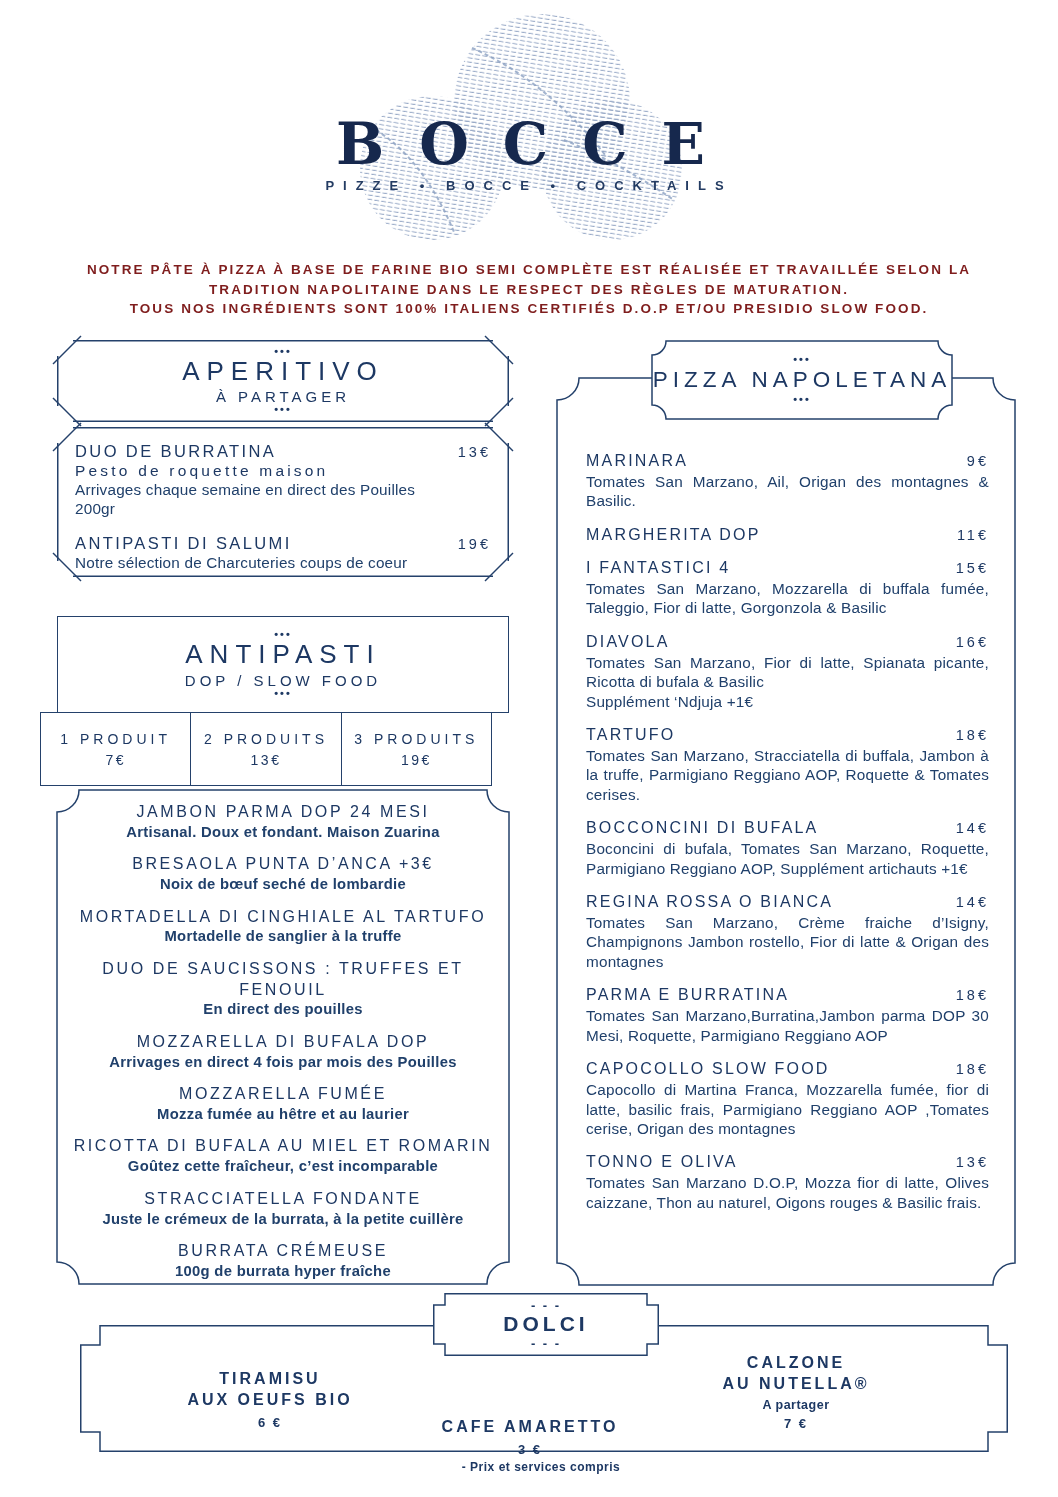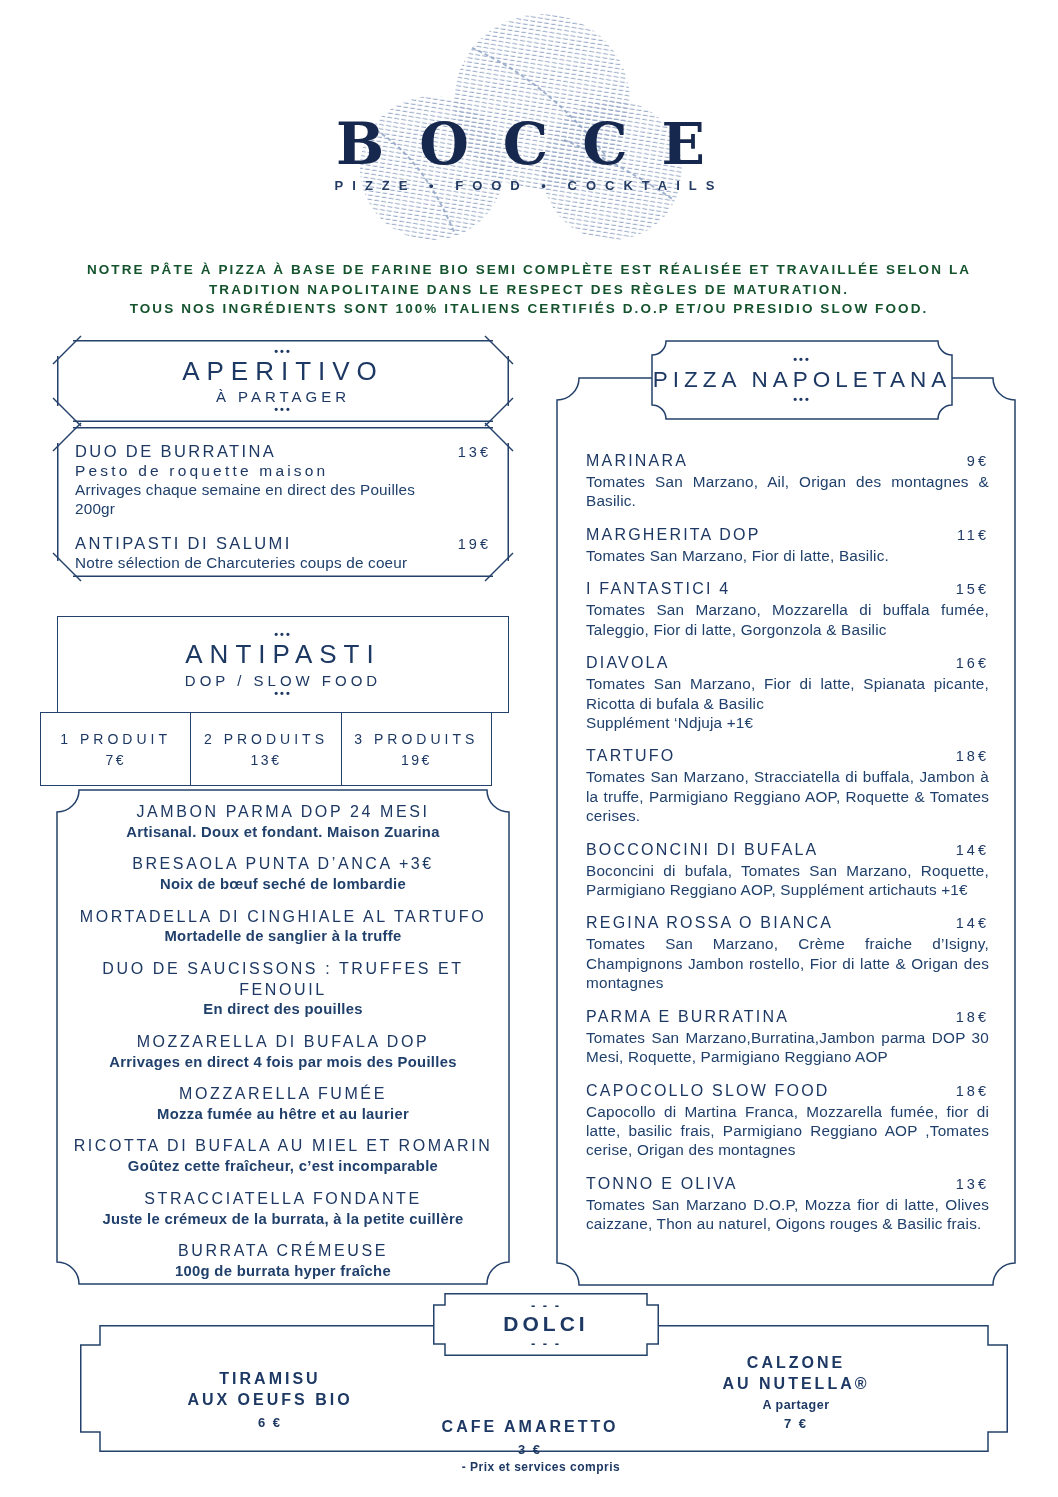--- a/index.html
+++ b/index.html
@@ -12,21 +12,21 @@
   #logo{left:0;right:0;top:10px;height:235px;}
   #logo-balls{display:block;margin:0 auto;}
   #logo-title{position:absolute;left:0;right:0;top:100px;text-align:center;
      font-family:"DejaVu Serif","Liberation Serif",serif;font-weight:700;font-size:57px;
      letter-spacing:34px;margin-left:17px;color:#16284d;}
   #logo-sub{position:absolute;left:0;right:0;top:168px;text-align:center;
      font-size:13px;font-weight:600;letter-spacing:9px;color:#243c63;}
 
   
   #intro{left:54px;width:950px;top:260px;text-align:center;
-     font-size:13.5px;font-weight:700;letter-spacing:2.1px;line-height:1.45;color:#14532d;}
+     font-size:13.5px;font-weight:700;letter-spacing:2.1px;line-height:1.45;color:#7f1d1d;}
 
   
   .dots{font-size:11px;font-weight:700;letter-spacing:2px;line-height:.9;color:#1d3863;}
   .sec-title{font-size:26px;letter-spacing:7px;line-height:1.15;color:#1d3863;}
   .sec-sub{font-size:15px;letter-spacing:4px;margin-top:2px;}
   .pre{white-space:pre-line;}
   .nmrow{display:flex;justify-content:space-between;align-items:baseline;}
   .nm{font-size:16.5px;letter-spacing:2.4px;}
   .pr{font-size:14.5px;letter-spacing:3px;white-space:nowrap;}
   .ds{font-size:15.3px;line-height:1.27;letter-spacing:.2px;text-align:justify;color:#20406b;}
@@ -91,21 +91,21 @@
         </pattern>
       </defs>
       <circle cx="228" cy="92" r="88" fill="url(#hatch)"></circle>
       <circle cx="118" cy="158" r="72" fill="url(#hatch)"></circle>
       <circle cx="298" cy="160" r="70" fill="url(#hatch)"></circle>
       <path d="M158 38 Q 232 70 292 146" fill="none" stroke="#8ba0c2" stroke-width="2" stroke-dasharray="4 3" opacity=".8"></path>
       <path d="M62 120 Q 110 150 140 222" fill="none" stroke="#8ba0c2" stroke-width="2" stroke-dasharray="4 3" opacity=".8"></path>
       <path d="M250 130 Q 300 150 360 190" fill="none" stroke="#8ba0c2" stroke-width="2" stroke-dasharray="4 3" opacity=".8"></path>
     </svg>
     <div id="logo-title">BOCCE</div>
-    <div id="logo-sub">PIZZE • FOOD • COCKTAILS</div>
+    <div id="logo-sub">PIZZE • BOCCE • COCKTAILS</div>
   </div>
 
   <div id="intro" class="abs">
     <div>NOTRE PÂTE À PIZZA À BASE DE FARINE BIO SEMI COMPLÈTE EST RÉALISÉE ET TRAVAILLÉE SELON LA</div>
     <div>TRADITION NAPOLITAINE DANS LE RESPECT DES RÈGLES DE MATURATION.</div>
     <div>TOUS NOS INGRÉDIENTS SONT 100% ITALIENS CERTIFIÉS D.O.P ET/OU PRESIDIO SLOW FOOD.</div>
   </div>
 
   <div id="aperitivo-head" class="abs">
     <svg class="border" width="452" height="82">
@@ -239,21 +239,20 @@
             <span class="nm">MARINARA</span>
             <span class="pr">9€</span>
           </div>
         <div class="ds pre">Tomates San Marzano, Ail, Origan des montagnes &amp; Basilic.</div>
       </div>
       <div class="pz">
         <div class="nmrow">
             <span class="nm">MARGHERITA DOP</span>
             <span class="pr">11€</span>
           </div>
-        <div class="ds pre">Tomates San Marzano, Fior di latte, Basilic.</div>
       </div>
       <div class="pz">
         <div class="nmrow">
             <span class="nm">I FANTASTICI 4</span>
             <span class="pr">15€</span>
           </div>
         <div class="ds pre">Tomates San Marzano, Mozzarella di buffala fumée, Taleggio, Fior di latte, Gorgonzola &amp; Basilic</div>
       </div>
       <div class="pz">
         <div class="nmrow">

